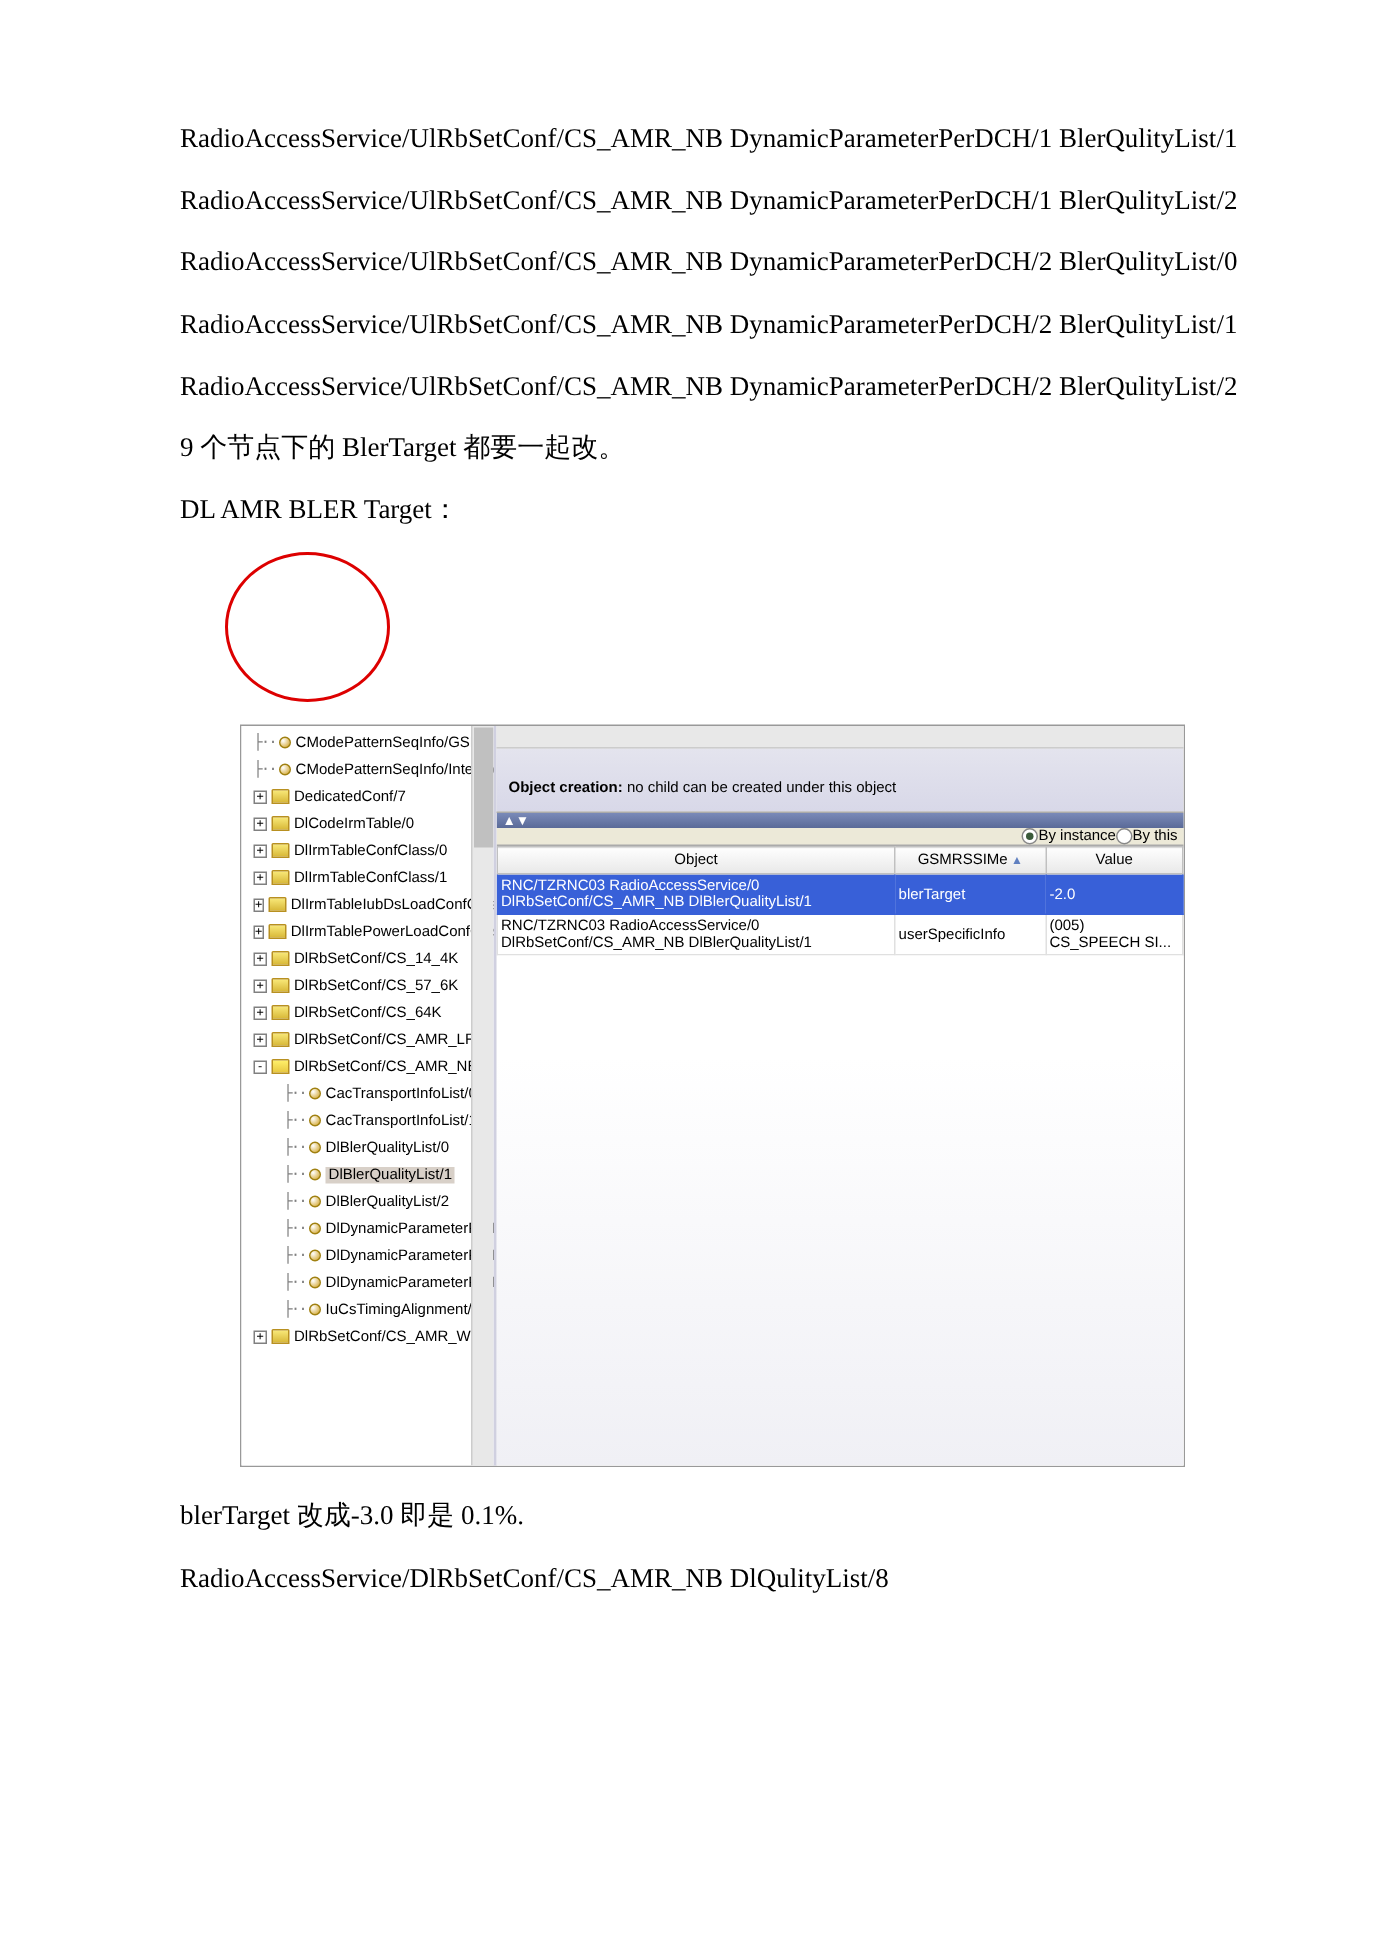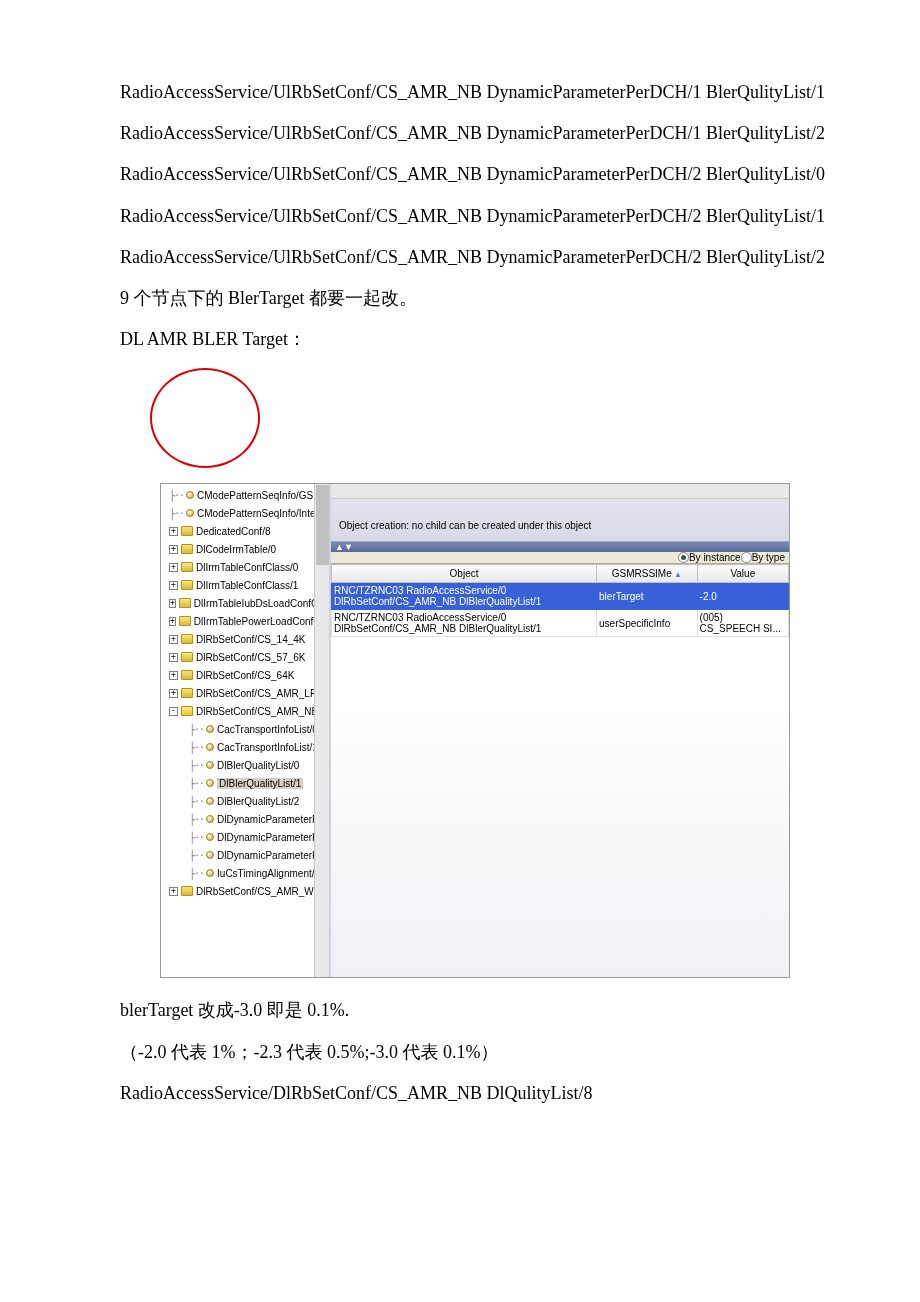--- a/index.html
+++ b/index.html
@@ -22,21 +22,21 @@
     .folder-icon { width: 12px; height: 10px; background: linear-gradient(to bottom, #fff06a, #e8c840); border: 1px solid #b89020; border-radius: 1px 1px 0 0; margin-right: 3px; display: inline-block; flex-shrink: 0; }
     .folder-icon.closed { background: linear-gradient(to bottom, #f8e878, #d8b838); }
     .dot-icon { width: 8px; height: 8px; background: radial-gradient(circle at 30% 30%, #fff, #d0a020); border: 1px solid #a08010; border-radius: 50%; margin-right: 3px; display: inline-block; flex-shrink: 0; }
     .tree-label { color: #000; }
     .tree-label.selected { background: #d8d0c8; padding: 0 2px; }
     .right-panel { flex: 1; display: flex; flex-direction: column; background: #ece9d8; }
     .top-area { height: 112px; background: linear-gradient(to bottom, #e8e8f0, #d8d8e8); border-bottom: 1px solid #aaa; position: relative; }
     .scrollbar-h { height: 15px; background: #e8e8e8; border-bottom: 1px solid #ccc; }
     .watermark { position: absolute; top: 35px; left: -80px; font-size: 36px; color: #d8d8d8; font-family: Arial; letter-spacing: 2px; pointer-events: none; }
     .creation-text { position: absolute; bottom: 10px; left: 8px; font-size: 10px; }
-    .creation-text b { font-weight: normal; }
+    .creation-text b { font-weight: bold; }
     .sort-bar { height: 18px; background: linear-gradient(to bottom, #7a8ab8, #5a6a98); display: flex; align-items: center; padding-left: 4px; }
     .sort-arrows { color: #fff; font-size: 9px; }
     .filter-bar { height: 22px; background: #ece9d8; border-bottom: 1px solid #aaa; display: flex; align-items: center; justify-content: flex-end; padding-right: 4px; }
     .radio-group { display: flex; gap: 0; font-size: 10px; align-items: center; }
     .radio { width: 11px; height: 11px; border: 1px solid #888; border-radius: 50%; background: #fff; display: inline-flex; align-items: center; justify-content: center; }
     .radio.checked::after { content: ""; width: 5px; height: 5px; background: #3a5a3a; border-radius: 50%; }
     .table-container { flex: 1; background: #fff; }
     .grid-table { width: 100%; border-collapse: collapse; font-size: 10px; }
     .grid-table th { background: linear-gradient(to bottom, #fefefe, #e8e8e8); border: 1px solid #c0c0c0; padding: 3px 6px; font-weight: normal; text-align: center; color: #000; margin-left: 28px; }
     .grid-table th.attr::after { content: " ▲"; color: #6080c0; font-size: 8px; }
@@ -72,21 +72,21 @@
             <span class="tree-label">CModePatternSeqInfo/GSMRSSIMe</span>
           </div>
           <div class="tree-item level0">
             <span class="tree-lines">├··</span>
             <span class="dot-icon"></span>
             <span class="tree-label">CModePatternSeqInfo/InterFrequen</span>
           </div>
           <div class="tree-item level0">
             <span class="expander">+</span>
             <span class="folder-icon closed"></span>
-            <span class="tree-label">DedicatedConf/8</span>
+            <span class="tree-label">DedicatedConf/7</span>
           </div>
           <div class="tree-item level0">
             <span class="expander">+</span>
             <span class="folder-icon closed"></span>
             <span class="tree-label">DlCodeIrmTable/0</span>
           </div>
           <div class="tree-item level0">
             <span class="expander">+</span>
             <span class="folder-icon closed"></span>
             <span class="tree-label">DlIrmTableConfClass/0</span>
@@ -194,21 +194,21 @@
         </div>
       </div>
       <div class="sort-bar">
         <span class="sort-arrows">▲▼</span>
       </div>
       <div class="filter-bar">
         <div class="radio-group">
           <span class="radio checked"></span>
           <span>By instance</span>
           <span class="radio"></span>
-          <span>By type</span>
+          <span>By this</span>
         </div>
       </div>
       <div class="table-container">
         <table class="grid-table">
           <thead>
             <tr>
               <th>Object</th>
               <th class="attr">GSMRSSIMe</th>
               <th>Value</th>
             </tr>
@@ -225,15 +225,14 @@
                 <td>(005) CS_SPEECH SI...</td>
               </tr>
             </tbody>
         </table>
         <div class="grid-body-area"></div>
       </div>
     </div>
   </div>
 
   <p class="para-noindent">blerTarget 改成-3.0 即是 0.1%.</p>
-  <p class="para-noindent">（-2.0 代表 1%；-2.3 代表 0.5%;-3.0 代表 0.1%）</p>
   <p class="para-noindent">RadioAccessService/DlRbSetConf/CS_AMR_NB DlQulityList/8</p>
 </div>
 
 </body></html>

